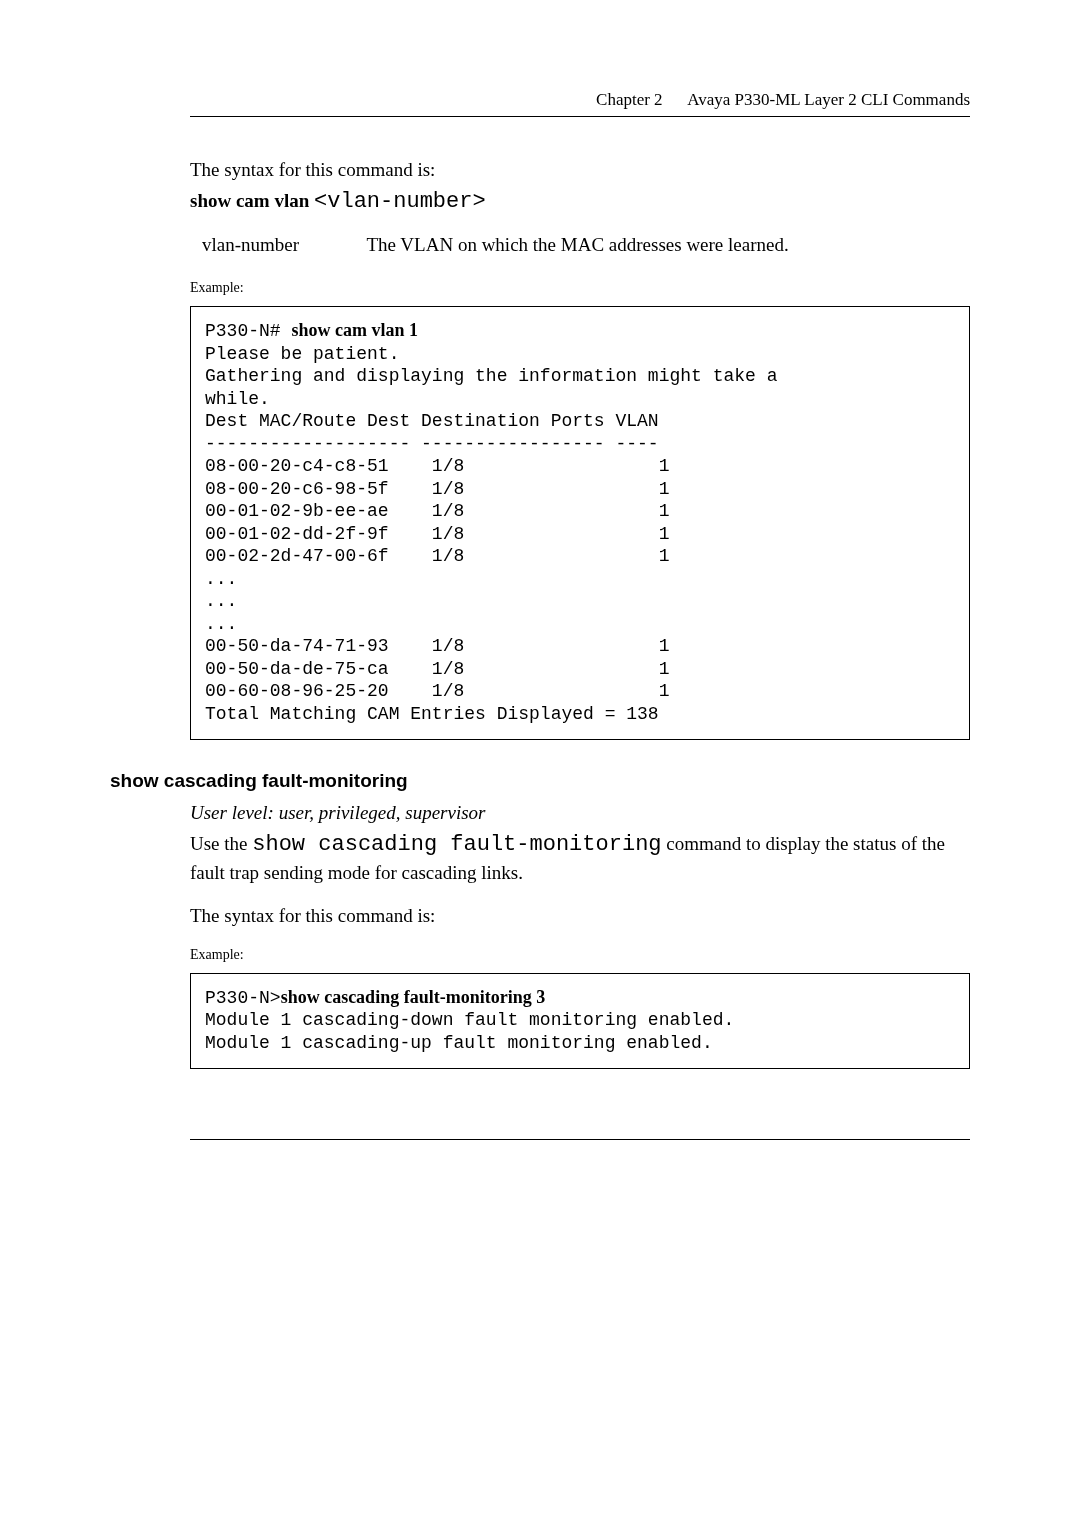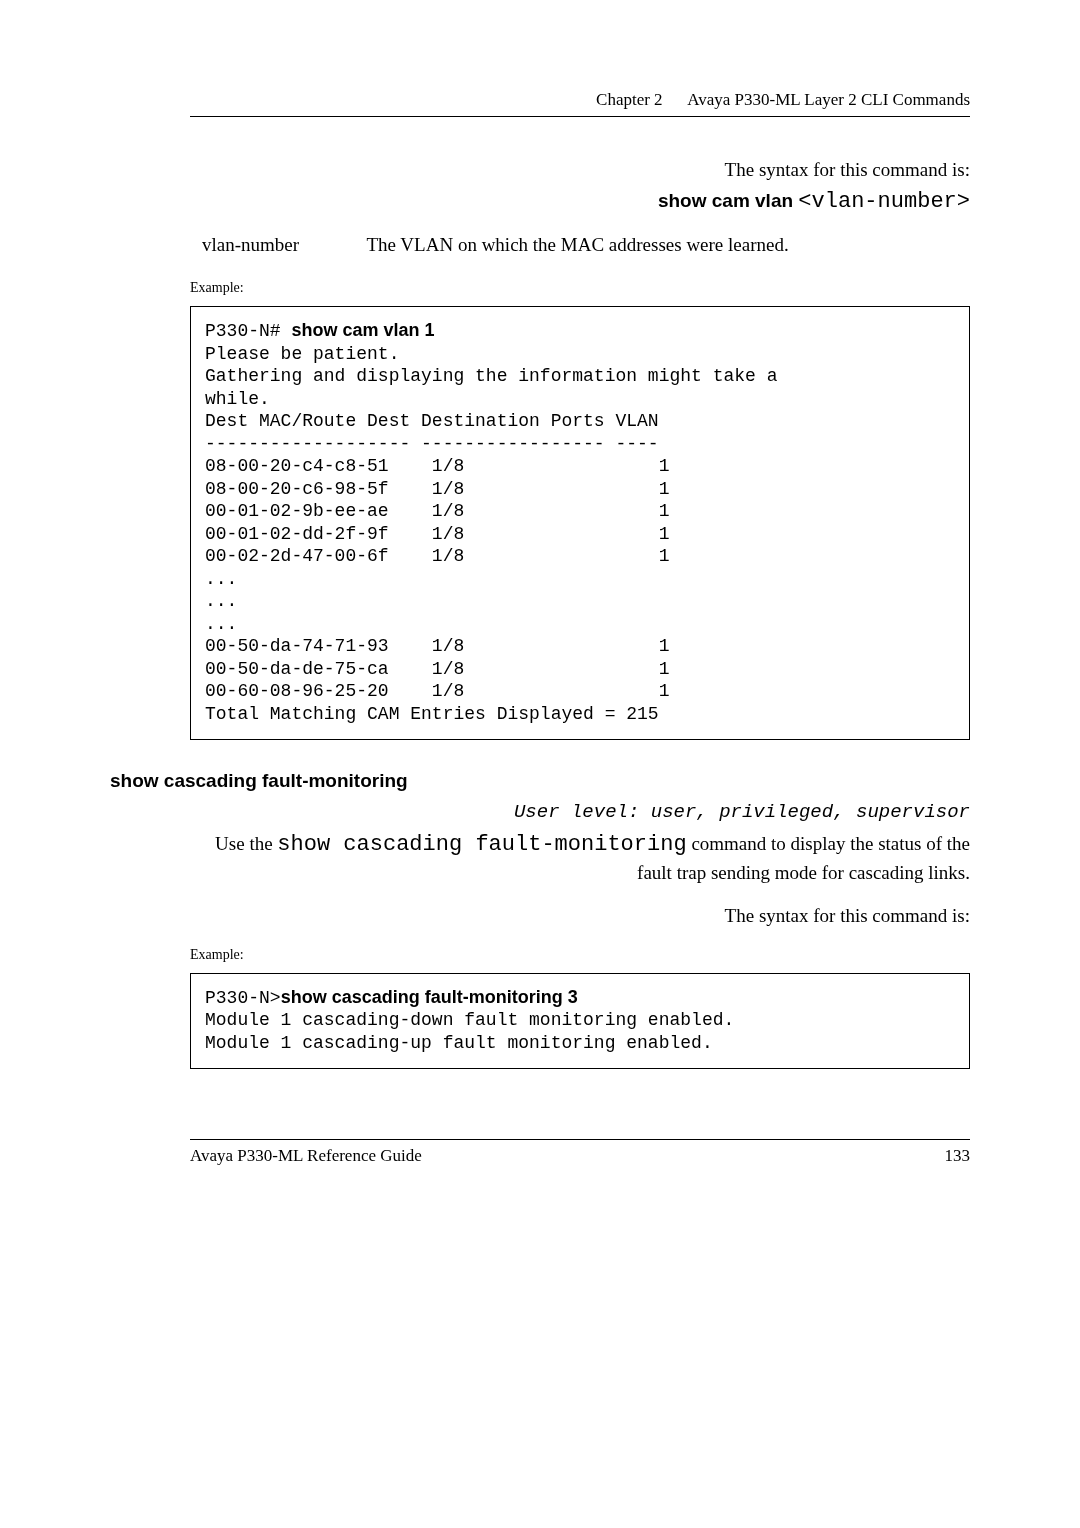--- a/index.html
+++ b/index.html
@@ -22,28 +22,27 @@
   }
   hr.topline {
     border: none;
     border-top: 1.5px solid #000;
     margin: 0 0 40px 0;
   }
   .body-text {
     font-size: 19px;
     line-height: 1.35;
     margin: 0 0 4px 0;
-    text-align: right;
   }
   .mono {
     font-family: 'Courier New', Courier, monospace;
     font-size: 22px;
   }
   .cmd-bold {
-    font-family: Liberation Sans, sans-serif;
+    font-family: Liberation Serif, serif;
     font-weight: bold;
   }
   .param-row {
     font-size: 19px;
     margin: 18px 0 24px 12px;
   }
   .param-name {
     display: inline-block;
     width: 160px;
   }
@@ -57,21 +56,20 @@
     margin: 10px 0 30px 0;
   }
   .section-heading {
     font-family: Arial, Helvetica, sans-serif;
     font-weight: bold;
     font-size: 19px;
     margin: 30px 0 8px -80px;
   }
   .italic {
     font-style: italic;
-    font-family: Liberation Mono, monospace;
   }
   .example-label {
     font-size: 14px;
     margin: 18px 0 10px 0;
   }
   .footer {
     margin-top: 70px;
   }
   hr.botline {
     border: none;
@@ -117,36 +115,32 @@
 <span>08-00-20-c6-98-5f    1/8                  1</span>
 <span>00-01-02-9b-ee-ae    1/8                  1</span>
 <span>00-01-02-dd-2f-9f    1/8                  1</span>
 <span>00-02-2d-47-00-6f    1/8                  1</span>
 <span>...</span>
 <span>...</span>
 <span>...</span>
 <span>00-50-da-74-71-93    1/8                  1</span>
 <span>00-50-da-de-75-ca    1/8                  1</span>
 <span>00-60-08-96-25-20    1/8                  1</span>
-<span>Total Matching CAM Entries Displayed = 215</span></div>
+<span>Total Matching CAM Entries Displayed = 138</span></div>
 
   <div class="section-heading">show cascading fault-monitoring</div>
   <p class="body-text italic">User level: user, privileged, supervisor</p>
   <p class="body-text">
     <span>Use the </span><span class="mono">show cascading fault-monitoring</span><span> command to display the status of the fault trap sending mode for cascading links.</span>
   </p>
 
   <p class="body-text" style="margin-top:18px">The syntax for this command is:</p>
 
   <p class="example-label">Example:</p>
 
   <div class="code-box"><span>P330-N&gt;</span><span class="cmd-bold">show cascading fault-monitoring 3</span>
 <span>Module 1 cascading-down fault monitoring enabled.</span>
 <span>Module 1 cascading-up fault monitoring enabled.</span></div>
 
   <div class="footer">
     <hr class="botline">
-    <div class="footer-row">
-      <span>Avaya P330-ML Reference Guide</span>
-      <span>133</span>
-    </div>
   </div>
 </div>
 
 </body></html>

